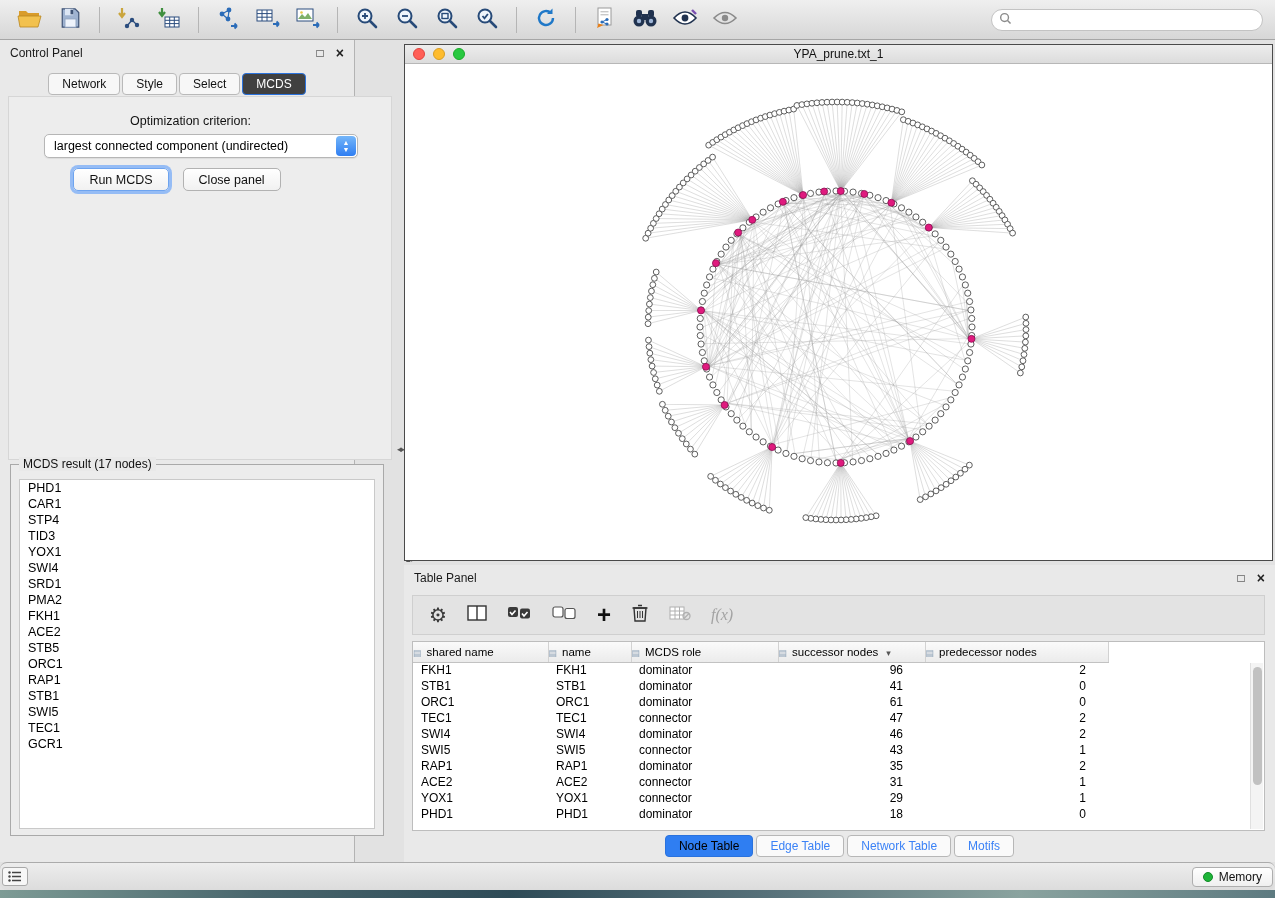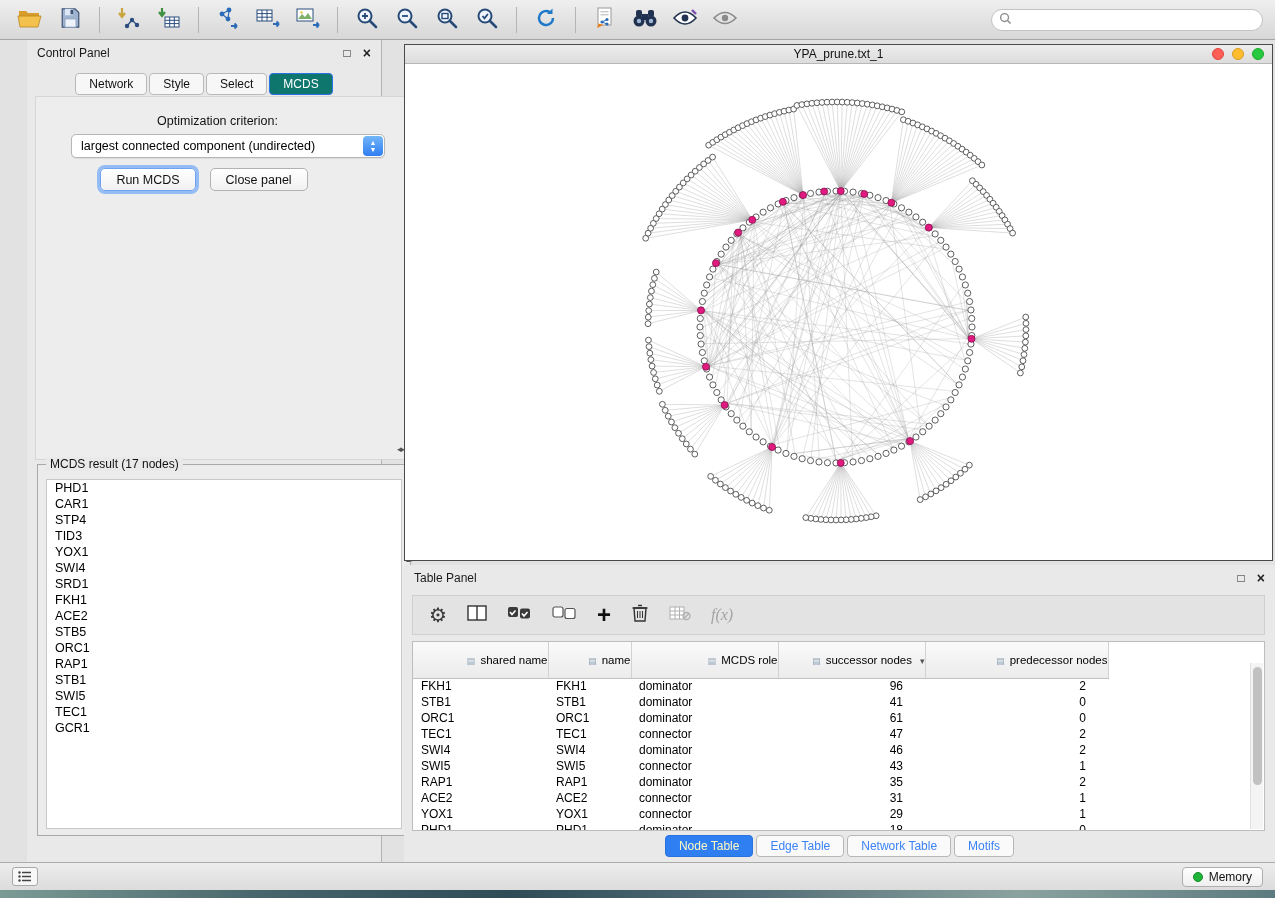--- a/index.html
+++ b/index.html
@@ -17,79 +17,79 @@
     border-radius:11px;display:flex;align-items:center;padding:0 7px;gap:5px;}
   .search-field input{border:none;outline:none;flex:1;font-size:12px;background:transparent;font-family:"Liberation Sans",sans-serif;}
 
   
   .panel-header{height:26px;display:flex;align-items:center;padding:0 10px;font-size:12px;color:#1a1a1a;}
   .win-controls{margin-left:auto;display:flex;gap:12px;align-items:center;color:#222;}
   .win-ico{font-size:12px;line-height:12px;cursor:default;}
   .win-ico.x{font-weight:700;font-size:14px;}
 
   
-  .control-panel{position:absolute;left:0;top:40px;width:355px;height:822px;background:#e9e9e9;border-right:1px solid #b3b3b3;margin-left:27px;}
+  .control-panel{position:absolute;left:0;top:40px;width:355px;height:822px;background:#e9e9e9;border-right:1px solid #b3b3b3;}
   .cp-content{position:absolute;left:8px;top:56px;width:384px;height:364px;background:#ededed;border:1px solid #d6d6d6;}
   .cp-tabs{position:absolute;left:0;top:33px;width:100%;display:flex;justify-content:center;gap:2px;}
   .cp-tab{padding:3px 13px;font-size:12px;background:#f7f7f7;border:1px solid #b9b9b9;border-radius:4px;color:#111;cursor:default;}
-  .cp-tab.active{background:#0f766e;border-color:#2a72dd;color:#fff;}
+  .cp-tab.active{background:#404040;border-color:#2a72dd;color:#fff;}
   .opt-label{position:absolute;left:0;top:74px;width:100%;text-align:center;font-size:12.5px;color:#111;padding-left:27px;}
   .select-box{position:absolute;left:44px;top:94px;width:314px;height:24px;background:#fff;border:1px solid #b6b6b6;
     border-radius:5px;font-size:12.5px;display:flex;align-items:center;padding-left:9px;box-shadow:0 1px 1px rgba(0,0,0,.07);}
   .select-stepper{position:absolute;right:1px;top:1px;width:20px;height:20px;border-radius:4px;
     background:linear-gradient(#74b6f9,#2f7ef2);display:flex;flex-direction:column;align-items:center;justify-content:center;color:#fff;font-size:7px;line-height:7px;}
   .cp-buttons{position:absolute;left:0;top:128px;width:100%;display:flex;justify-content:center;gap:14px;}
   .mac-btn{height:23px;padding:0 15px;background:linear-gradient(#ffffff,#f1f1f1);border:1px solid #b2b2b2;
     border-radius:5px;font-size:12.5px;color:#111;cursor:default;}
   .mac-btn.focused{box-shadow:0 0 0 3px rgba(90,155,250,.6);border-color:#6ea4ef;}
   .mcds-fieldset{position:absolute;left:10px;top:424px;width:374px;height:372px;border:1px solid #a9a9a9;background:#ececec;padding-left:13px;}
   .mcds-legend{position:absolute;left:8px;top:-8px;background:#e9e9e9;padding:0 4px;font-size:12px;color:#111;}
   .mcds-list{position:absolute;left:8px;right:8px;top:14px;bottom:6px;background:#fff;border:1px solid #c9c9c9;overflow:hidden;font-size:12.5px;color:#000;}
   .mcds-item{height:16px;line-height:16px;padding:0 8px;}
 
   
   .splitter-v{position:absolute;left:397px;top:444px;font-size:9px;color:#555;letter-spacing:-1px;}
   .splitter-h{position:absolute;left:406px;top:554px;font-size:9px;color:#555;letter-spacing:-1px;}
 
   
   .network-window{position:absolute;left:404px;top:44px;width:869px;height:517px;background:#fff;border:1px solid #4a4a4a;}
-  .net-titlebar{position:relative;height:19px;background:linear-gradient(#ededed,#dcdcdc);border-bottom:1px solid #b7b7b7;display:flex;align-items:center;padding:0 8px;justify-content:flex-end;}
+  .net-titlebar{position:relative;height:19px;background:linear-gradient(#ededed,#dcdcdc);border-bottom:1px solid #b7b7b7;display:flex;align-items:center;padding:0 8px;}
   .traffic{display:flex;gap:8px;z-index:2;}
   .light{width:12px;height:12px;border-radius:50%;cursor:default;}
   .light.red{background:#ff5f57;border:1px solid #e0443e;}
   .light.yellow{background:#febc2e;border:1px solid #d89e24;}
   .light.green{background:#28c840;border:1px solid #1aab29;}
   .net-title{position:absolute;left:0;right:0;text-align:center;font-size:12px;color:#111;}
   .network-canvas{position:absolute;left:0;top:19px;width:867px;height:496px;}
 
   
   .table-panel{position:absolute;left:404px;top:565px;width:871px;height:297px;background:#e9e9e9;}
   .tp-toolbar{position:absolute;left:8px;right:10px;top:30px;height:40px;background:#e3e3e3;border:1px solid #cfcfcf;
     display:flex;align-items:center;gap:20px;padding:0 16px;}
   .tp-ico{display:flex;align-items:center;justify-content:center;cursor:default;}
   .gear-glyph{font-size:20px;color:#3a3a3a;line-height:20px;}
   .plus-glyph{font-size:24px;font-weight:900;color:#111;line-height:20px;}
   .fx-glyph{font-family:"Liberation Serif",serif;font-style:italic;font-size:16px;color:#a3a3a3;}
   .node-table{position:absolute;left:8px;right:10px;top:76px;height:190px;background:#fff;border:1px solid #bdbdbd;overflow:hidden;}
   table.grid{border-collapse:collapse;table-layout:fixed;width:695px;font-size:12px;color:#000;}
-  table.grid th{font-weight:normal;font-size:11.5px;height:36px;background:linear-gradient(#fafafa,#ebebeb);
-    border-right:1px solid #d2d2d2;border-bottom:1px solid #c2c2c2;text-align:right;white-space:nowrap;overflow:hidden;cursor:default;}
+  table.grid th{font-weight:normal;font-size:11.5px;height:20px;background:linear-gradient(#fafafa,#ebebeb);
+    border-right:1px solid #d2d2d2;border-bottom:1px solid #c2c2c2;text-align:left;white-space:nowrap;overflow:hidden;cursor:default;}
   table.grid td{height:16px;padding:0 8px;white-space:nowrap;overflow:hidden;cursor:default;}
   table.grid td.num{text-align:right;padding-right:22px;}
   .hdr-ico{color:#8fa3b8;font-size:9px;margin-right:5px;}
   .hdr-caret{color:#555;font-size:9px;margin-left:8px;}
   .v-scrollbar{position:absolute;right:1px;top:21px;bottom:1px;width:13px;background:#f4f4f4;border-left:1px solid #e0e0e0;}
   .v-thumb{position:absolute;left:2px;top:4px;width:9px;height:118px;background:#c1c1c1;border-radius:5px;}
   .tp-tabs{position:absolute;left:0;right:0;top:270px;display:flex;justify-content:center;gap:3px;}
   .tp-tab{padding:3px 13px;font-size:12px;background:#fafafa;border:1px solid #b7b7b7;border-radius:4px;color:#3b82f6;cursor:default;}
-  .tp-tab.active{background:#2f7ef2;border-color:#2a72dd;color:#fef9c3;padding-left:13px;}
+  .tp-tab.active{background:#2f7ef2;border-color:#2a72dd;color:#000000;padding-left:13px;}
 
   
   .status-bar{position:absolute;left:0;top:862px;width:1275px;height:28px;background:linear-gradient(#ededed,#dcdcdc);
-    border-top:1px solid #ababab;display:flex;align-items:center;padding:0 12px;}
+    border-top:1px solid #ababab;display:flex;align-items:center;padding:0 2px;border-radius:7px;}
   .hamburger-btn{width:26px;height:19px;border:1px solid #a8a8a8;border-radius:3px;background:#f7f7f7;display:flex;align-items:center;justify-content:center;}
   .memory-btn{margin-left:auto;height:20px;border:1px solid #aeaeae;border-radius:4px;background:linear-gradient(#ffffff,#efefef);
     display:flex;align-items:center;gap:6px;padding:0 10px;font-size:12px;color:#111;cursor:default;}
   .memory-dot{width:10px;height:10px;border-radius:50%;background:#1db438;border:1px solid #138a28;}
   .wallpaper-strip{position:absolute;left:0;top:890px;width:1275px;height:8px;
     background:linear-gradient(90deg,#7d9b95,#49666d,#2e4b57,#567079,#8aa39f,#5d7a80);}
 </style>
 </head>
 <body>
 
@@ -298,20 +298,21 @@
     <div class="mcds-fieldset">
       <span class="mcds-legend">MCDS result (17 nodes)</span>
       <div class="mcds-list">
           <div class="mcds-item">PHD1</div>
           <div class="mcds-item">CAR1</div>
           <div class="mcds-item">STP4</div>
           <div class="mcds-item">TID3</div>
           <div class="mcds-item">YOX1</div>
           <div class="mcds-item">SWI4</div>
           <div class="mcds-item">SRD1</div>
+          <div class="mcds-item">PMA2</div>
           <div class="mcds-item">FKH1</div>
           <div class="mcds-item">ACE2</div>
           <div class="mcds-item">STB5</div>
           <div class="mcds-item">ORC1</div>
           <div class="mcds-item">RAP1</div>
           <div class="mcds-item">STB1</div>
           <div class="mcds-item">SWI5</div>
           <div class="mcds-item">TEC1</div>
           <div class="mcds-item">GCR1</div>
         </div>

